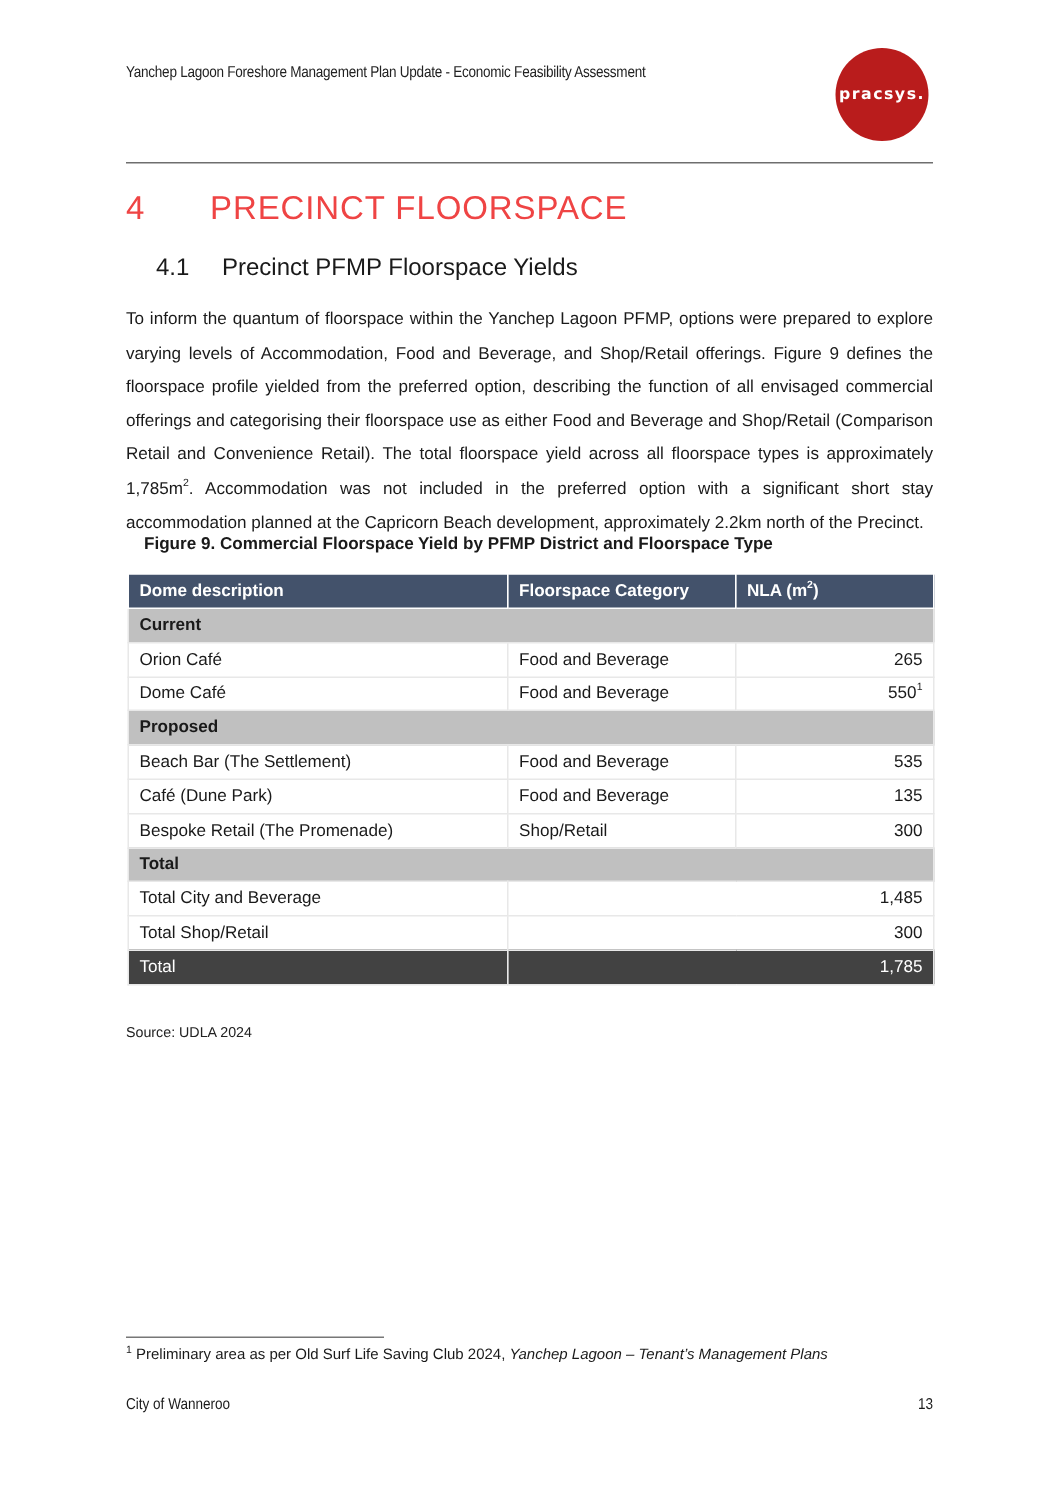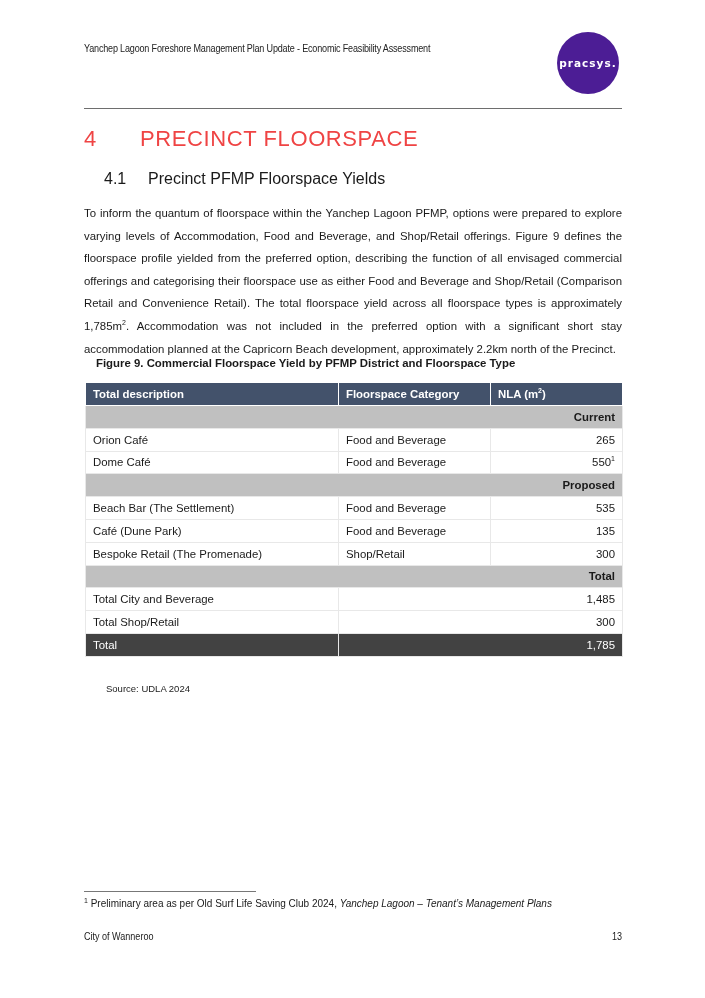--- a/index.html
+++ b/index.html
@@ -2,39 +2,39 @@
 <html><head>
 <meta charset="utf-8">
 <style>
   html, body { margin: 0; padding: 0; background: #ffffff; }
   body { width: 705px; height: 998px; position: relative; overflow: hidden;
          font-family: "Liberation Sans", sans-serif; color: #1a1a1a; }
   .abs { position: absolute; }
   .running-header { left: 84px; top: 42px; font-size: 10.5px; letter-spacing: -0.2px;
          font-family: "Liberation Sans Narrow", "Liberation Sans", sans-serif; transform: scaleX(0.86); transform-origin: left top; white-space: nowrap; color: #222; }
   .logo { left: 557px; top: 32px; width: 62px; height: 62px; border-radius: 50%;
-          background: #4c1d95; display: flex; align-items: center; justify-content: center; }
+          background: #b91c1c; display: flex; align-items: center; justify-content: center; }
   .logo span { color: #fff; font-weight: bold; font-size: 10.5px; letter-spacing: 1px; font-family: "DejaVu Sans", sans-serif; }
   .header-rule { left: 84px; top: 108px; width: 538px; height: 1px; background: #6e6e6e; }
   .h1 { left: 84px; top: 126px; font-size: 22px; color: #ef4444; letter-spacing: 0.6px; white-space: nowrap; }
   .h1 .num { display: inline-block; width: 56px; }
   .h2 { left: 84px; top: 170px; font-size: 16px; font-weight: normal; white-space: nowrap; margin-left: 20px; }
   .h2 .num { display: inline-block; width: 44px; }
   .body-text { left: 84px; top: 202px; width: 538px; font-size: 11.4px; line-height: 22.6px; text-align: justify; color: #1a1a1a; }
   sup { font-size: 7px; line-height: 0; vertical-align: super; }
   .fig-caption { left: 84px; top: 357px; font-size: 11.4px; font-weight: bold; white-space: nowrap; margin-left: 12px; }
   table.data { position: absolute; left: 85px; top: 382px; width: 538px; border-collapse: collapse; font-size: 11.4px; }
   table.data td, table.data th { height: 21.8px; padding: 0 7px; border: 1px solid #e8e8e8; }
   table.data th { background: #43526b; color: #fff; text-align: left; font-weight: bold; border-color: #ffffff; height: 22px; }
   .col1 { width: 238px; }
   .col2 { width: 137px; }
-  .section-row td { background: #c0c0c0; text-align: right; font-weight: bold; border-color: #c0c0c0; }
+  .section-row td { background: #c0c0c0; text-align: left; font-weight: bold; border-color: #c0c0c0; }
   .num-cell { text-align: right; }
   .total-row td { background: #424242; color: #fff; border-color: #b0b0b0; }
-  .source { left: 84px; top: 683px; font-size: 9.5px; color: #222; font-family: "Liberation Sans Narrow", "Liberation Sans", sans-serif; margin-left: 22px; }
+  .source { left: 84px; top: 683px; font-size: 9.5px; color: #222; font-family: "Liberation Sans Narrow", "Liberation Sans", sans-serif; }
   .fn-rule { left: 84px; top: 891px; width: 172px; height: 1px; background: #777; }
   .footnote { left: 84px; top: 898px; font-size: 10px; white-space: nowrap; }
   .footnote em { font-style: italic; }
   .footer-left { left: 84px; top: 930px; font-size: 10.5px; transform: scaleX(0.86); transform-origin: left top; white-space: nowrap; }
   .footer-right { left: 612px; top: 930px; font-size: 10.5px; transform: scaleX(0.86); transform-origin: left top; white-space: nowrap; }
 </style>
 </head>
 <body>
 
 <div class="abs running-header">Yanchep Lagoon Foreshore Management Plan Update - Economic Feasibility Assessment</div>
@@ -51,21 +51,21 @@
   <span class="num">4.1</span><span>Precinct PFMP Floorspace Yields</span>
 </div>
 
 <div class="abs body-text"><span>To inform the quantum of floorspace within the Yanchep Lagoon PFMP, options were prepared to explore varying levels of Accommodation, Food and Beverage, and Shop/Retail offerings. Figure 9 defines the floorspace profile yielded from the preferred option, describing the function of all envisaged commercial offerings and categorising their floorspace use as either Food and Beverage and Shop/Retail (Comparison Retail and Convenience Retail). The total floorspace yield across all floorspace types is approximately 1,785m</span><sup>2</sup><span>. Accommodation was not included in the preferred option with a significant short stay accommodation planned at the Capricorn Beach development, approximately 2.2km north of the Precinct.</span></div>
 
 <div class="abs fig-caption">Figure 9. Commercial Floorspace Yield by PFMP District and Floorspace Type</div>
 
 <table class="data">
   <thead>
     <tr>
-      <th class="col1">Total description</th>
+      <th class="col1">Dome description</th>
       <th class="col2">Floorspace Category</th>
       <th><span>NLA (m</span><sup>2</sup><span>)</span></th>
     </tr>
   </thead>
   <tbody>
     <tr class="section-row">
       <td colspan="3">Current</td>
     </tr>
     <tr>
       <td>Orion Café</td>

